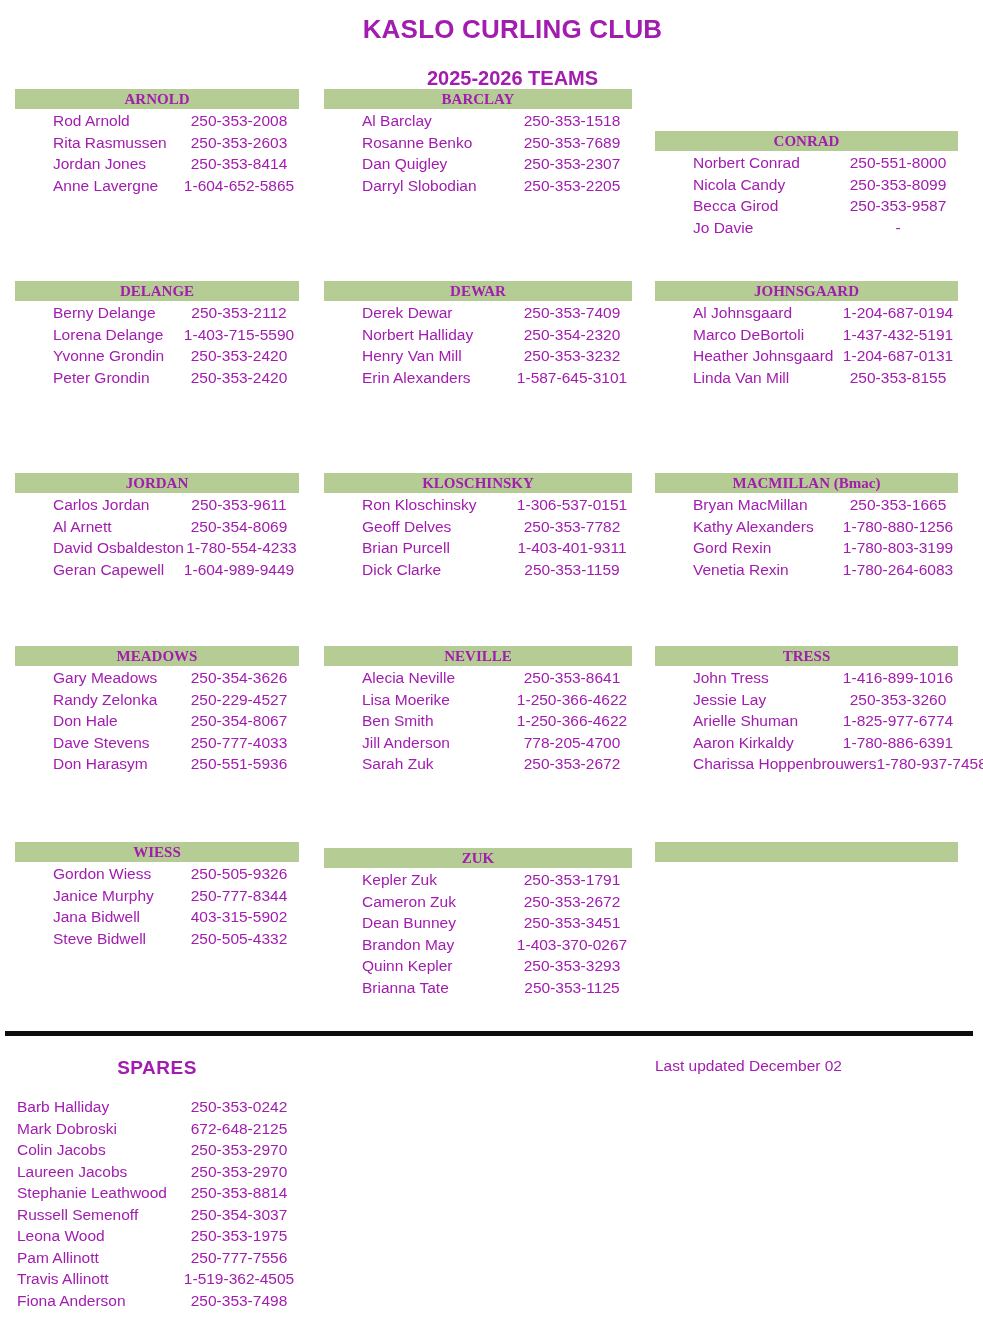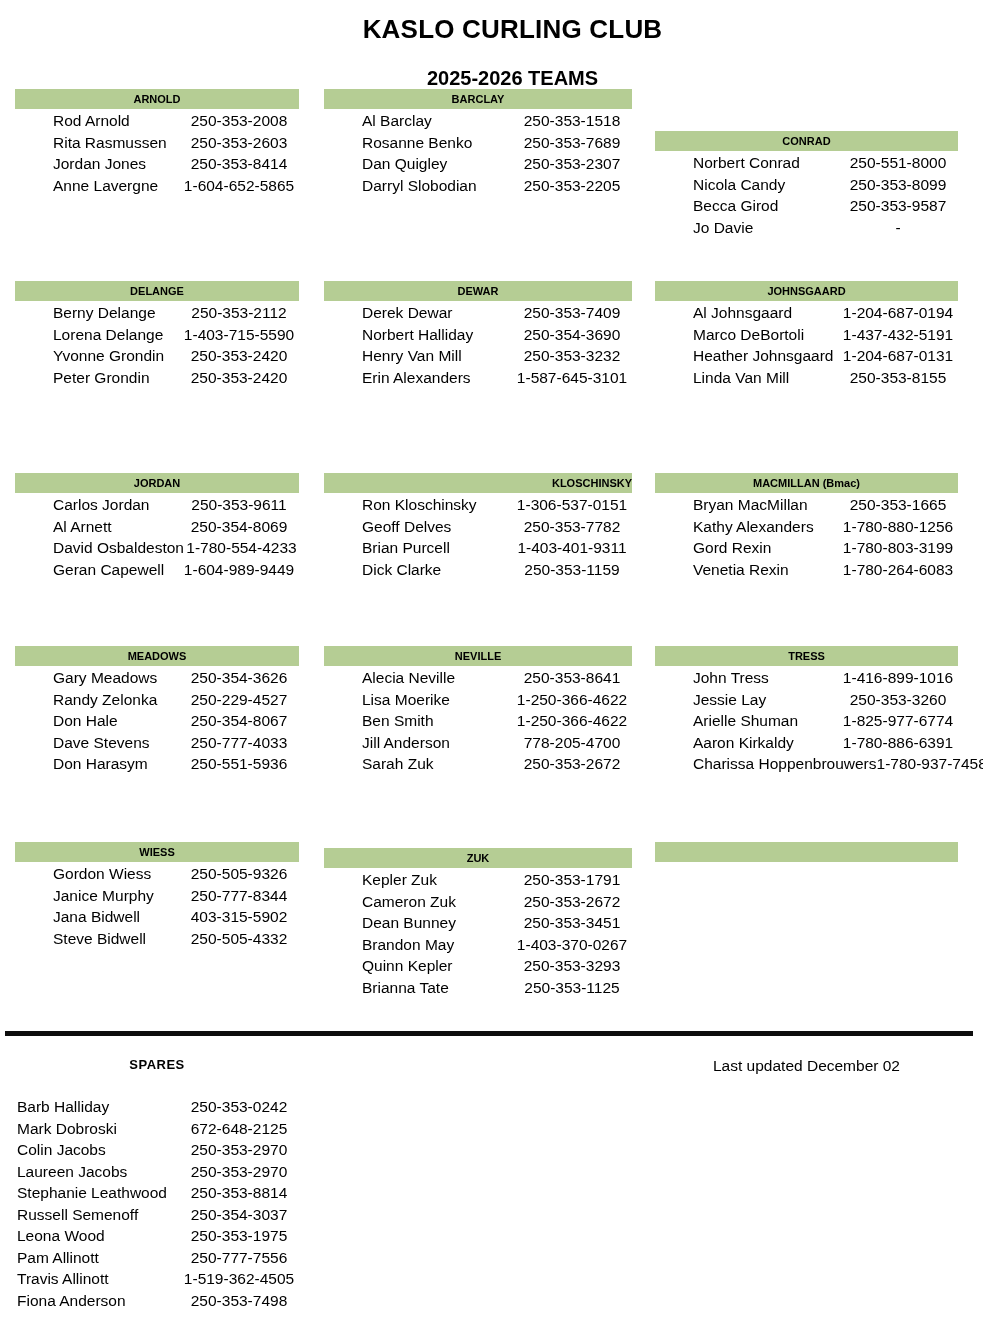--- a/index.html
+++ b/index.html
@@ -1,21 +1,21 @@
 <!DOCTYPE html>
 <html><head>
 <meta charset="utf-8">
 <style>
   html,body{margin:0;padding:0;background:#ffffff;}
   .page{
     position:relative;
     width:983px;height:1328px;
     background:#ffffff;
     font-family:"Liberation Sans", sans-serif;
-    color:#000000;
+    color:#a21caf;
     overflow:hidden;
   }
   .title{
     position:absolute;left:42px;top:14px;width:941px;
     text-align:center;font-size:26px;font-weight:bold;letter-spacing:0.2px;
   }
   .subtitle{
     position:absolute;left:42px;top:67px;width:941px;
     text-align:center;font-size:20px;font-weight:bold;
   }
@@ -25,41 +25,42 @@
   .c1{left:324px;width:308px;}
   .c2{left:655px;width:303px;}
   .r0{top:89px;}
   .r1{top:281px;}
   .r2{top:473px;}
   .r3{top:646px;}
   .r4{top:842px;}
   .team-header{
     height:20px;line-height:20px;
     background:#b5cd94;
-    text-align:center;font-size:11px;font-weight:bold;
+    text-align:center;font-size:15px;font-weight:bold;
     white-space:nowrap;
+    font-family:Liberation Serif, serif;
   }
   .empty-header{
     position:absolute;height:20px;background:#b5cd94;
   }
   .members{margin-top:1px;margin-left:36px;}
   .member-row{display:flex;line-height:21.5px;font-size:15.5px;}
   .mname{flex:1;text-align:left;padding-left:2px;white-space:nowrap;}
   .mphone{width:120px;text-align:center;white-space:nowrap;}
   .divider{
     position:absolute;left:5px;top:1031px;width:968px;height:5px;
     background:#0d0d0d;
   }
   .spares-label{
     position:absolute;left:15px;top:1057px;width:284px;
-    text-align:center;font-size:13px;font-weight:bold;letter-spacing:0.5px;
+    text-align:center;font-size:19px;font-weight:bold;letter-spacing:0.5px;
   }
   .updated{
     position:absolute;left:655px;top:1057px;width:303px;
-    text-align:center;font-size:15.5px;
+    text-align:left;font-size:15.5px;
   }
   .spares-list{
     position:absolute;left:15px;top:1096px;width:284px;
   }
 </style>
 </head>
 <body>
 
 <div class="page">
   <div class="title">KASLO CURLING CLUB</div>
@@ -152,21 +153,21 @@
       </div>
       <div class="team r1 c1">
         <div class="team-header" style="background: rgb(181, 205, 148);">DEWAR</div>
         <div class="members">
           <div class="member-row">
             <div class="mname">Derek Dewar</div>
             <div class="mphone">250-353-7409</div>
           </div>
           <div class="member-row">
             <div class="mname">Norbert Halliday</div>
-            <div class="mphone">250-354-3690</div>
+            <div class="mphone">250-354-2320</div>
           </div>
           <div class="member-row">
             <div class="mname">Henry Van Mill</div>
             <div class="mphone">250-353-3232</div>
           </div>
           <div class="member-row">
             <div class="mname">Erin Alexanders</div>
             <div class="mphone">1-587-645-3101</div>
           </div>
         </div>
@@ -207,21 +208,21 @@
             <div class="mname">David Osbaldeston</div>
             <div class="mphone">1-780-554-4233</div>
           </div>
           <div class="member-row">
             <div class="mname">Geran Capewell</div>
             <div class="mphone">1-604-989-9449</div>
           </div>
         </div>
       </div>
       <div class="team r2 c1">
-        <div class="team-header" style="background: rgb(181, 205, 148); text-align: right;">KLOSCHINSKY</div>
+        <div class="team-header" style="background: rgb(181, 205, 148);">KLOSCHINSKY</div>
         <div class="members">
           <div class="member-row">
             <div class="mname">Ron Kloschinsky</div>
             <div class="mphone">1-306-537-0151</div>
           </div>
           <div class="member-row">
             <div class="mname">Geoff Delves</div>
             <div class="mphone">250-353-7782</div>
           </div>
           <div class="member-row">

